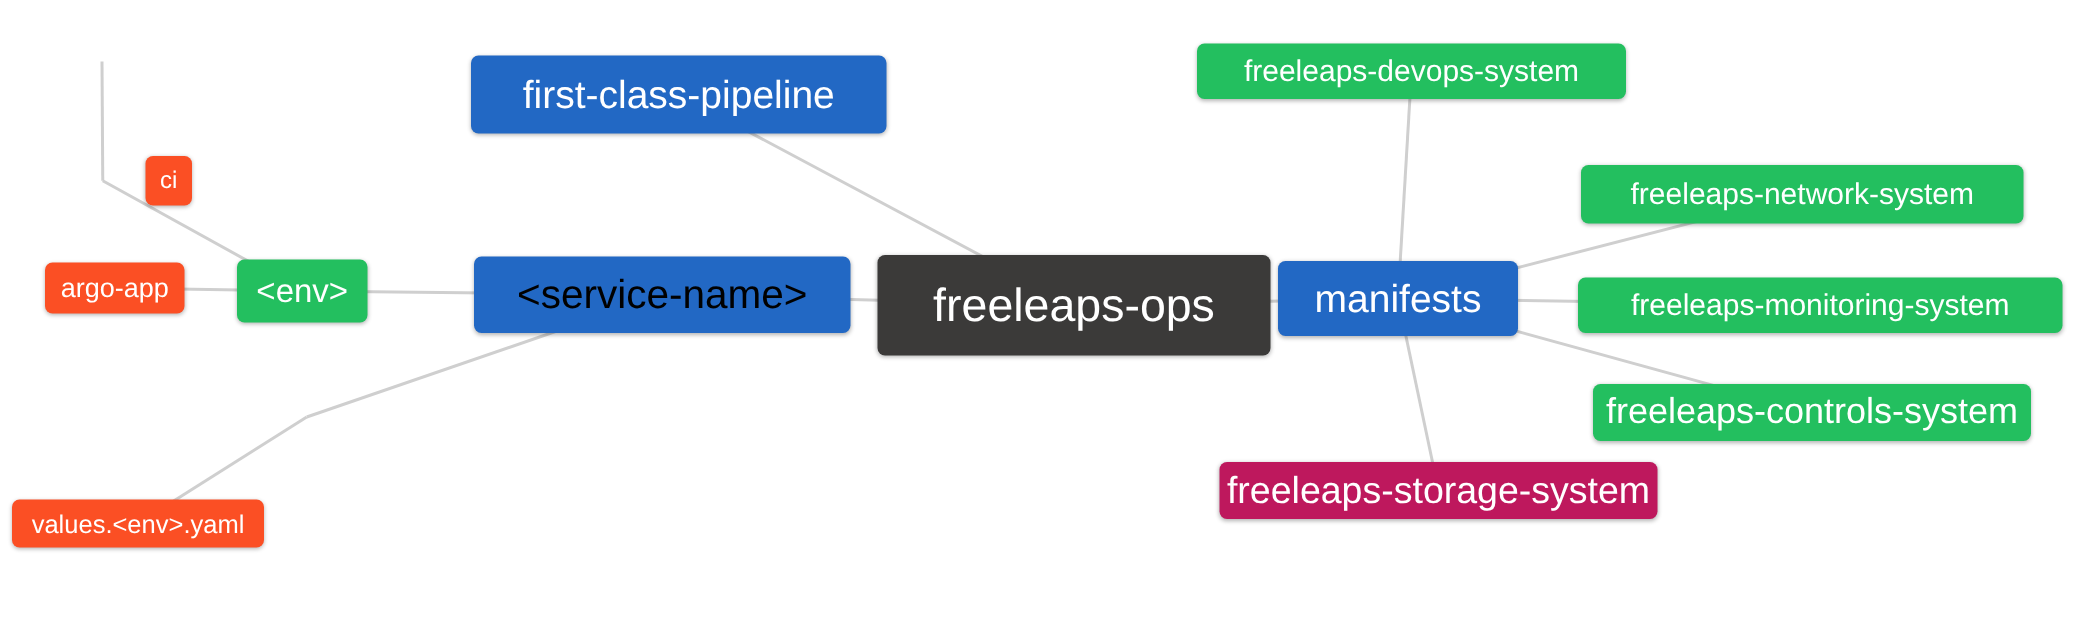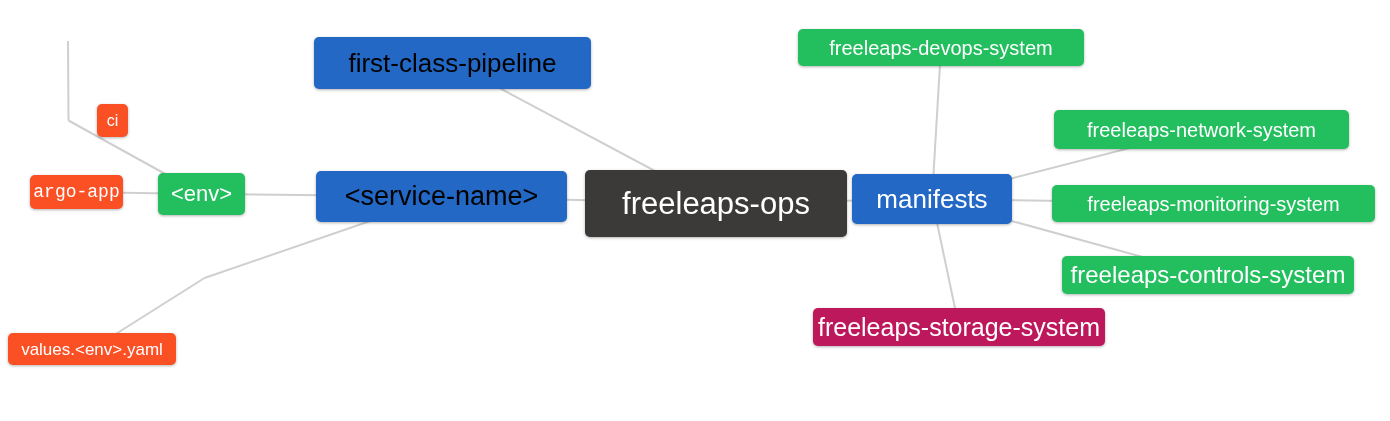--- a/index.html
+++ b/index.html
@@ -59,30 +59,30 @@
       <line x1="716" y1="203.5" x2="932" y2="199" stroke="#cfcfcf" stroke-width="2"></line>
       <line x1="932" y1="199" x2="941" y2="47.5" stroke="#cfcfcf" stroke-width="2"></line>
       <line x1="932" y1="199" x2="1201.5" y2="129.5" stroke="#cfcfcf" stroke-width="2"></line>
       <line x1="932" y1="199" x2="1213.5" y2="203.5" stroke="#cfcfcf" stroke-width="2"></line>
       <line x1="932" y1="199" x2="1208" y2="275" stroke="#cfcfcf" stroke-width="2"></line>
       <line x1="932" y1="199" x2="959" y2="327" stroke="#cfcfcf" stroke-width="2"></line>
     </svg>
     <div class="node" style="left: 53px; top: 104px; width: 31px; height: 33px; font-size: 16px; background: rgb(251, 79, 36); color: rgb(255, 255, 255); margin-left: 44px;">
       <span>ci</span>
     </div>
-    <div class="node" style="left: 30px; top: 175px; width: 93px; height: 34px; font-size: 18px; background: rgb(251, 79, 36); color: rgb(255, 255, 255); font-family: Liberation Mono, monospace;">
+    <div class="node" style="left: 30px; top: 175px; width: 93px; height: 34px; font-size: 18px; background: rgb(251, 79, 36); color: rgb(255, 255, 255);">
       <span>argo-app</span>
     </div>
     <div class="node" style="left: 158px; top: 173px; width: 87px; height: 42px; font-size: 22px; background: rgb(35, 191, 95); color: rgb(255, 255, 255);">
       <span>&lt;env&gt;</span>
     </div>
     <div class="node" style="left: 8px; top: 333px; width: 168px; height: 32px; font-size: 17px; background: rgb(251, 79, 36); color: rgb(255, 255, 255);">
       <span>values.&lt;env&gt;.yaml</span>
     </div>
-    <div class="node" style="left: 314px; top: 37px; width: 277px; height: 52px; font-size: 26px; background: rgb(34, 104, 196); color: #000000;">
+    <div class="node" style="left: 314px; top: 37px; width: 277px; height: 52px; font-size: 26px; background: rgb(34, 104, 196); color: #ffffff;">
       <span>first-class-pipeline</span>
     </div>
     <div class="node" style="left: 316px; top: 171px; width: 251px; height: 51px; font-size: 27px; background: rgb(34, 104, 196); color: #000000;">
       <span>&lt;service-name&gt;</span>
     </div>
     <div class="node" style="left: 585px; top: 170px; width: 262px; height: 67px; font-size: 31px; background: rgb(59, 58, 57); color: rgb(255, 255, 255);">
       <span>freeleaps-ops</span>
     </div>
     <div class="node" style="left: 852px; top: 174px; width: 160px; height: 50px; font-size: 26px; background: rgb(34, 104, 196); color: rgb(255, 255, 255);">
       <span>manifests</span>

